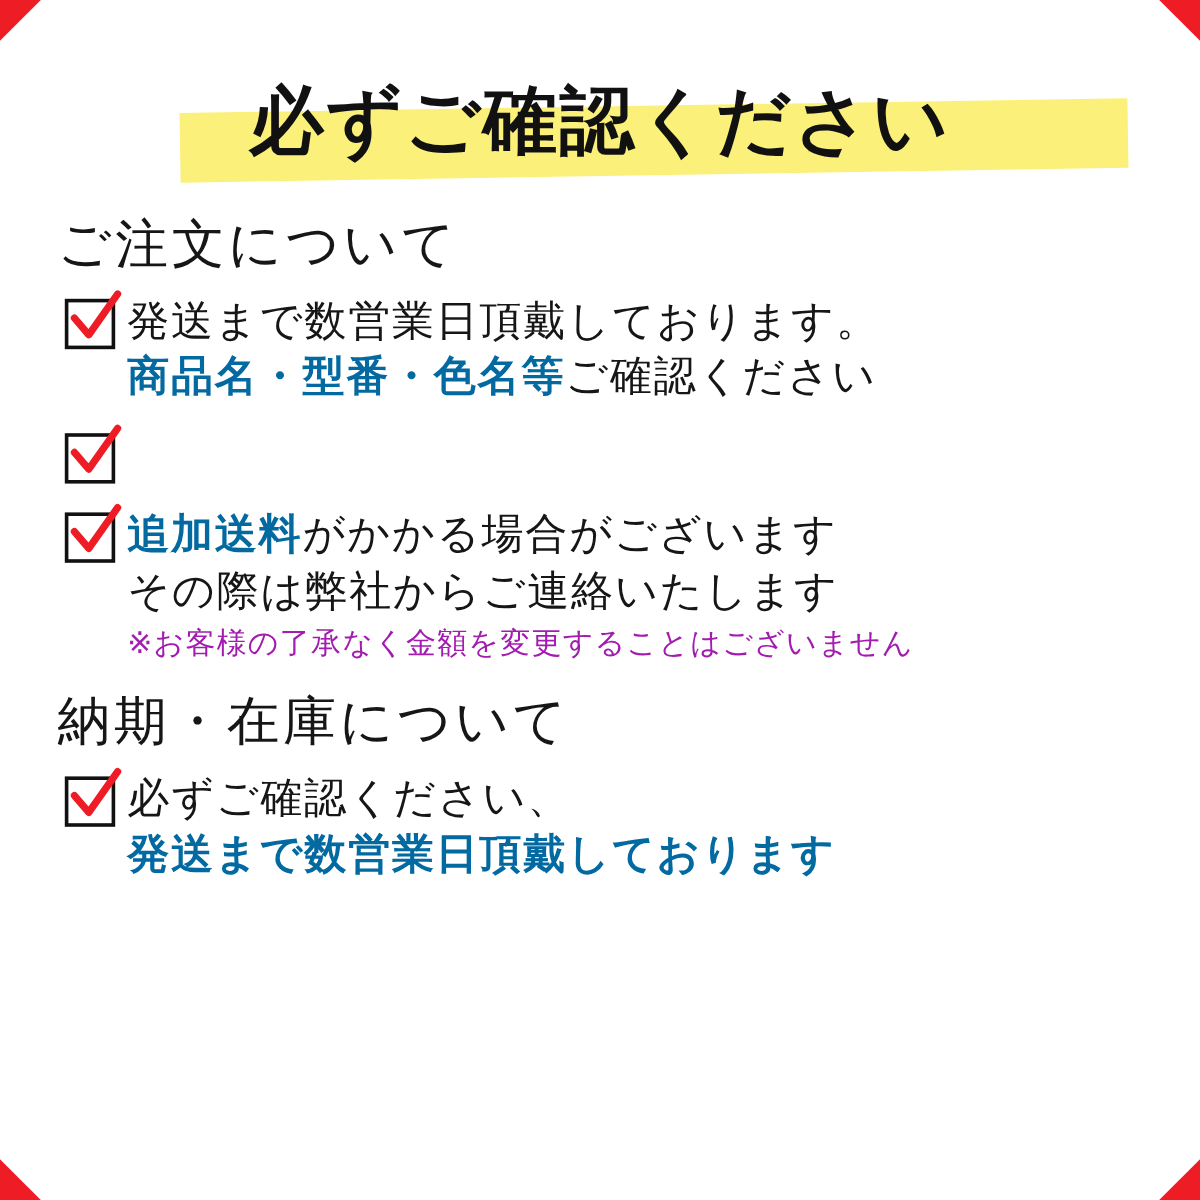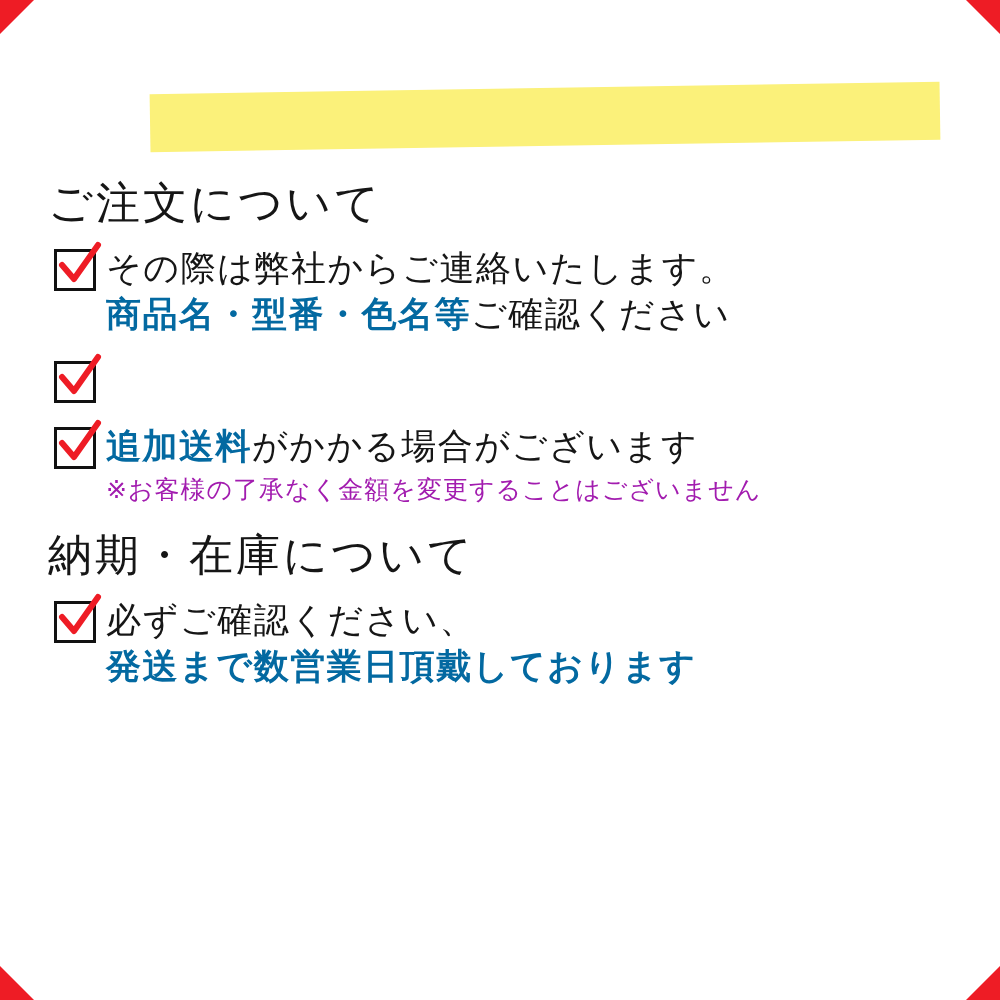--- a/index.html
+++ b/index.html
@@ -146,33 +146,34 @@
 
 <div class="corner corner-tl"></div>
 <div class="corner corner-tr"></div>
 <div class="corner corner-bl"></div>
 <div class="corner corner-br"></div>
 
 <div class="page">
 
   <div class="headline-wrap">
     <div class="marker"></div>
+    <div class="headline">必ずご確認ください</div>
   </div>
 
   <div id="sections-root">
       <div class="section-title">ご注文について</div>
       <div class="item">
         <span class="check-icon">
           <span class="box"></span>
           <svg class="tick" viewBox="0 0 46 46">
             <path d="M6 24 L18 38 L42 4" fill="none" stroke="#ee1c25" stroke-width="6" stroke-linecap="round" stroke-linejoin="round"></path>
           </svg>
         </span>
         <div class="lines">
-          <div class="line"><span class="blk">その際は弊社からご連絡いたします。</span></div>
+          <div class="line"><span class="blk">発送まで数営業日頂戴しております。</span></div>
           <div class="line"><span class="red">商品名・型番・色名等</span><span class="blk">ご確認ください</span></div>
         </div>
       </div>
       <div class="item">
         <span class="check-icon">
           <span class="box"></span>
           <svg class="tick" viewBox="0 0 46 46">
             <path d="M6 24 L18 38 L42 4" fill="none" stroke="#ee1c25" stroke-width="6" stroke-linecap="round" stroke-linejoin="round"></path>
           </svg>
         </span>
@@ -181,20 +182,21 @@
       </div>
       <div class="item">
         <span class="check-icon">
           <span class="box"></span>
           <svg class="tick" viewBox="0 0 46 46">
             <path d="M6 24 L18 38 L42 4" fill="none" stroke="#ee1c25" stroke-width="6" stroke-linecap="round" stroke-linejoin="round"></path>
           </svg>
         </span>
         <div class="lines">
           <div class="line"><span class="red">追加送料</span><span class="blk">がかかる場合がございます</span></div>
+          <div class="line"><span class="blk">その際は弊社からご連絡いたします</span></div>
           <div class="note">※お客様の了承なく金額を変更することはございません</div>
         </div>
       </div>
       <div class="section-title second">納期・在庫について</div>
       <div class="item">
         <span class="check-icon">
           <span class="box"></span>
           <svg class="tick" viewBox="0 0 46 46">
             <path d="M6 24 L18 38 L42 4" fill="none" stroke="#ee1c25" stroke-width="6" stroke-linecap="round" stroke-linejoin="round"></path>
           </svg>

